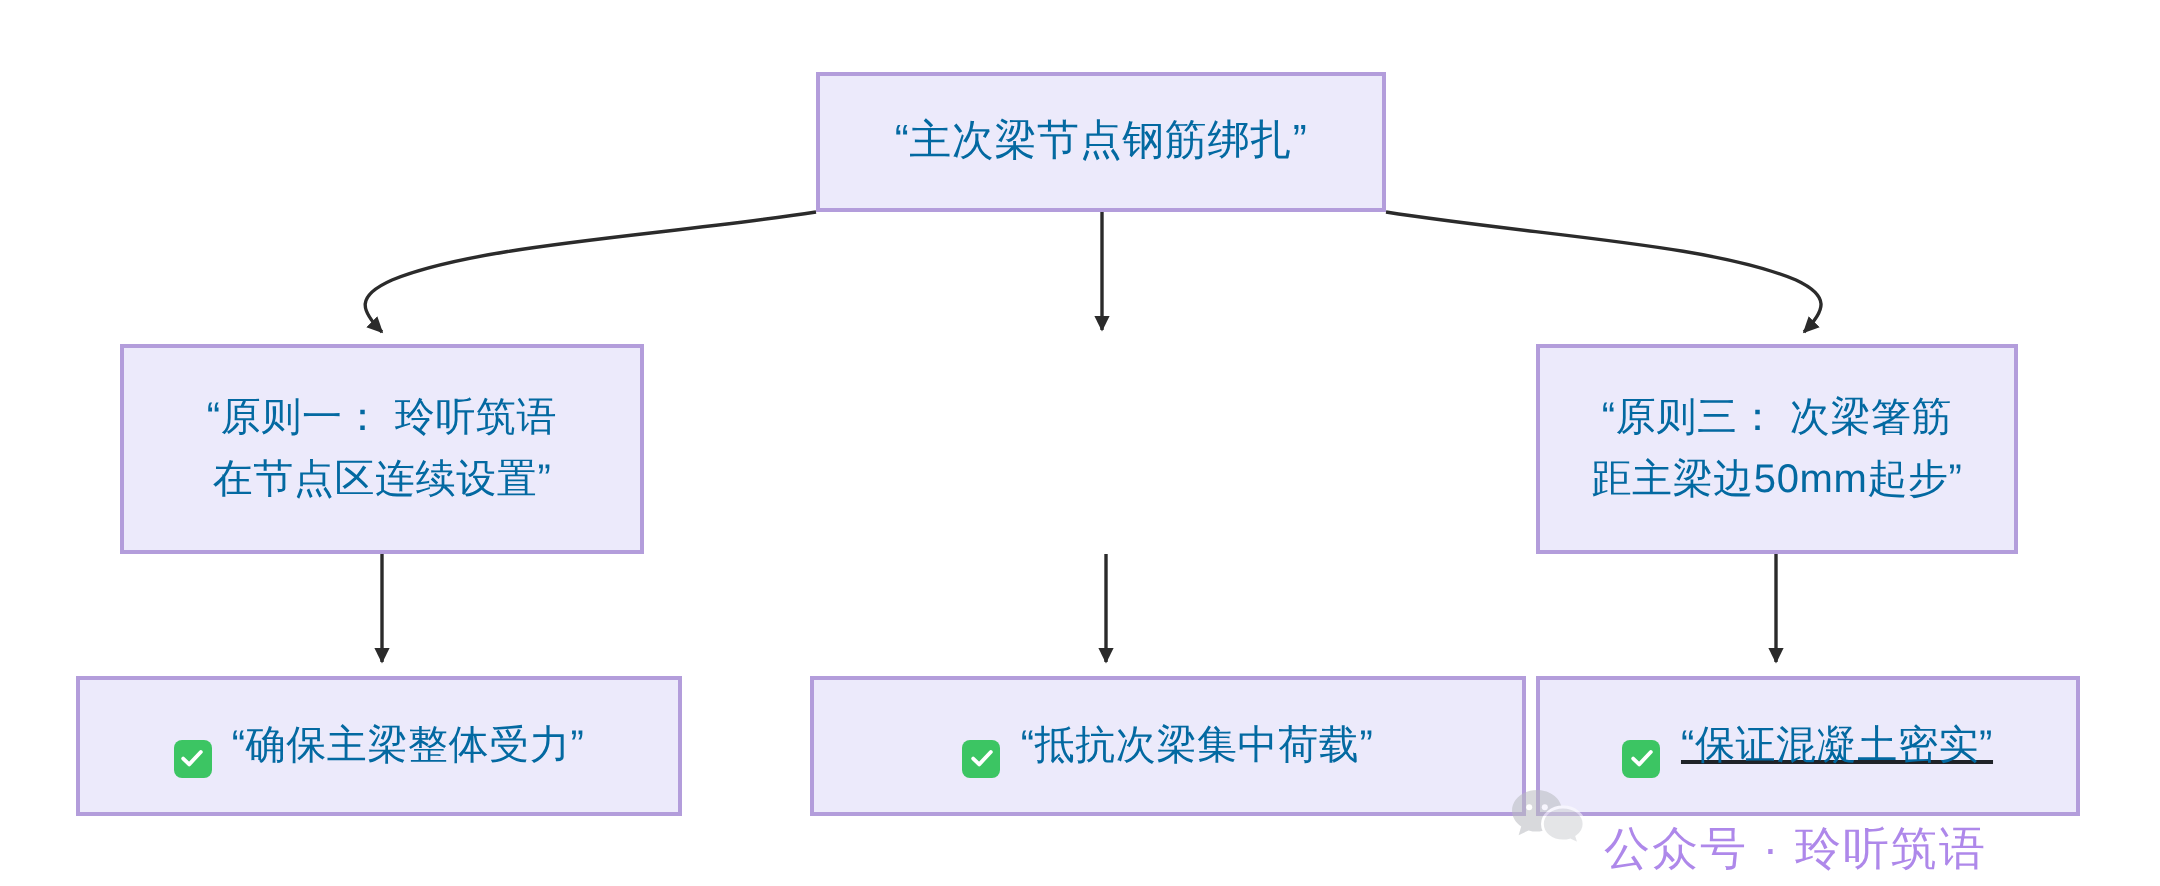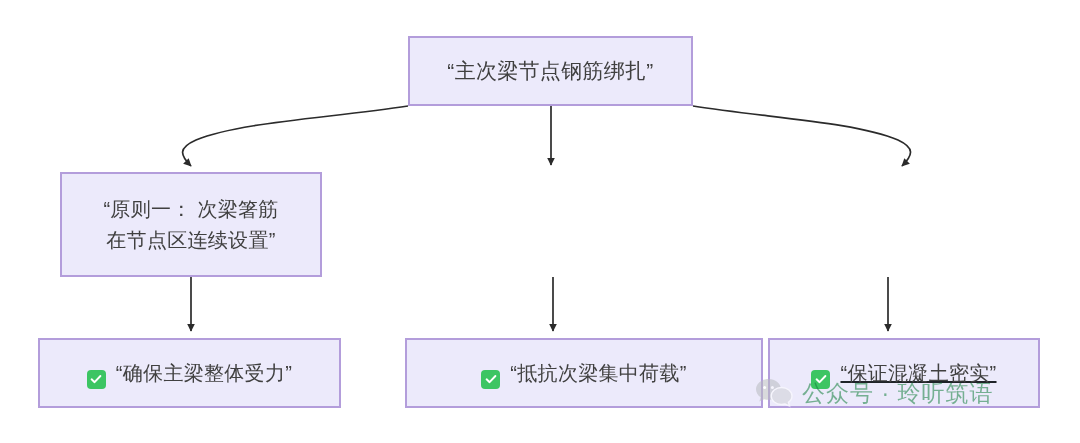--- a/index.html
+++ b/index.html
@@ -34,21 +34,21 @@
     align-items: center;
     justify-content: center;
     color: #1f2328;
     text-align: center;
   }
   .node-text {
     font-size: 20px;
     line-height: 1.55;
     letter-spacing: 0.3px;
     white-space: pre-line;
-    color: #404040;
+    color: #0369a1;
   }
   
   #node-root {
     left: 408px;
     top: 36px;
     width: 285px;
     height: 70px;
   }
   #node-root .node-text { font-size: 21px; }
 
@@ -94,23 +94,24 @@
     left: 755px;
     top: 377px;
     display: flex;
     align-items: center;
     gap: 9px;
     opacity: 0.55;
     pointer-events: none;
   }
   #watermark .wm-text {
     font-size: 23px;
-    color: #15803d;
+    color: #6d28d9;
     letter-spacing: 1px;
     white-space: nowrap;
+    margin-top: 32px;
   }
   #watermark .wm-icon { display: block; }
 </style>
 </head>
 <body>
 
 <div id="canvas">
 
   <svg class="connectors" viewBox="0 0 1080 443" xmlns="http://www.w3.org/2000/svg">
     <defs>
@@ -128,22 +129,26 @@
     <path d="M 191,277 L 191,331" fill="none" stroke="#2b2b2b" stroke-width="1.7" marker-end="url(#arrowhead)"></path>
     <path d="M 553,277 L 553,331" fill="none" stroke="#2b2b2b" stroke-width="1.7" marker-end="url(#arrowhead)"></path>
     <path d="M 888,277 L 888,331" fill="none" stroke="#2b2b2b" stroke-width="1.7" marker-end="url(#arrowhead)"></path>
   </svg>
 
   <div class="node" id="node-root">
     <span class="node-text">“主次梁节点钢筋绑扎”</span>
   </div>
 
   <div class="node node-principle" id="node-p1">
-    <span class="node-text">“原则一： 次梁箸筋
+    <span class="node-text">“原则一： 玲听筑语
 在节点区连续设置”</span>
+  </div>
+  <div class="node node-principle" id="node-p3">
+    <span class="node-text">“原则三： 次梁箸筋
+距主梁边50mm起步”</span>
   </div>
 
   <div class="node node-result" id="node-r1">
     <span class="result-inner">
       <span class="check-icon">
         <svg width="14" height="14" viewBox="0 0 14 14" xmlns="http://www.w3.org/2000/svg">
           <path d="M2.6,7.3 L5.6,10.2 L11.4,4.0" fill="none" stroke="#ffffff" stroke-width="1.9" stroke-linecap="round" stroke-linejoin="round"></path>
         </svg>
       </span>
       <span class="node-text">“确保主梁整体受力”</span>

